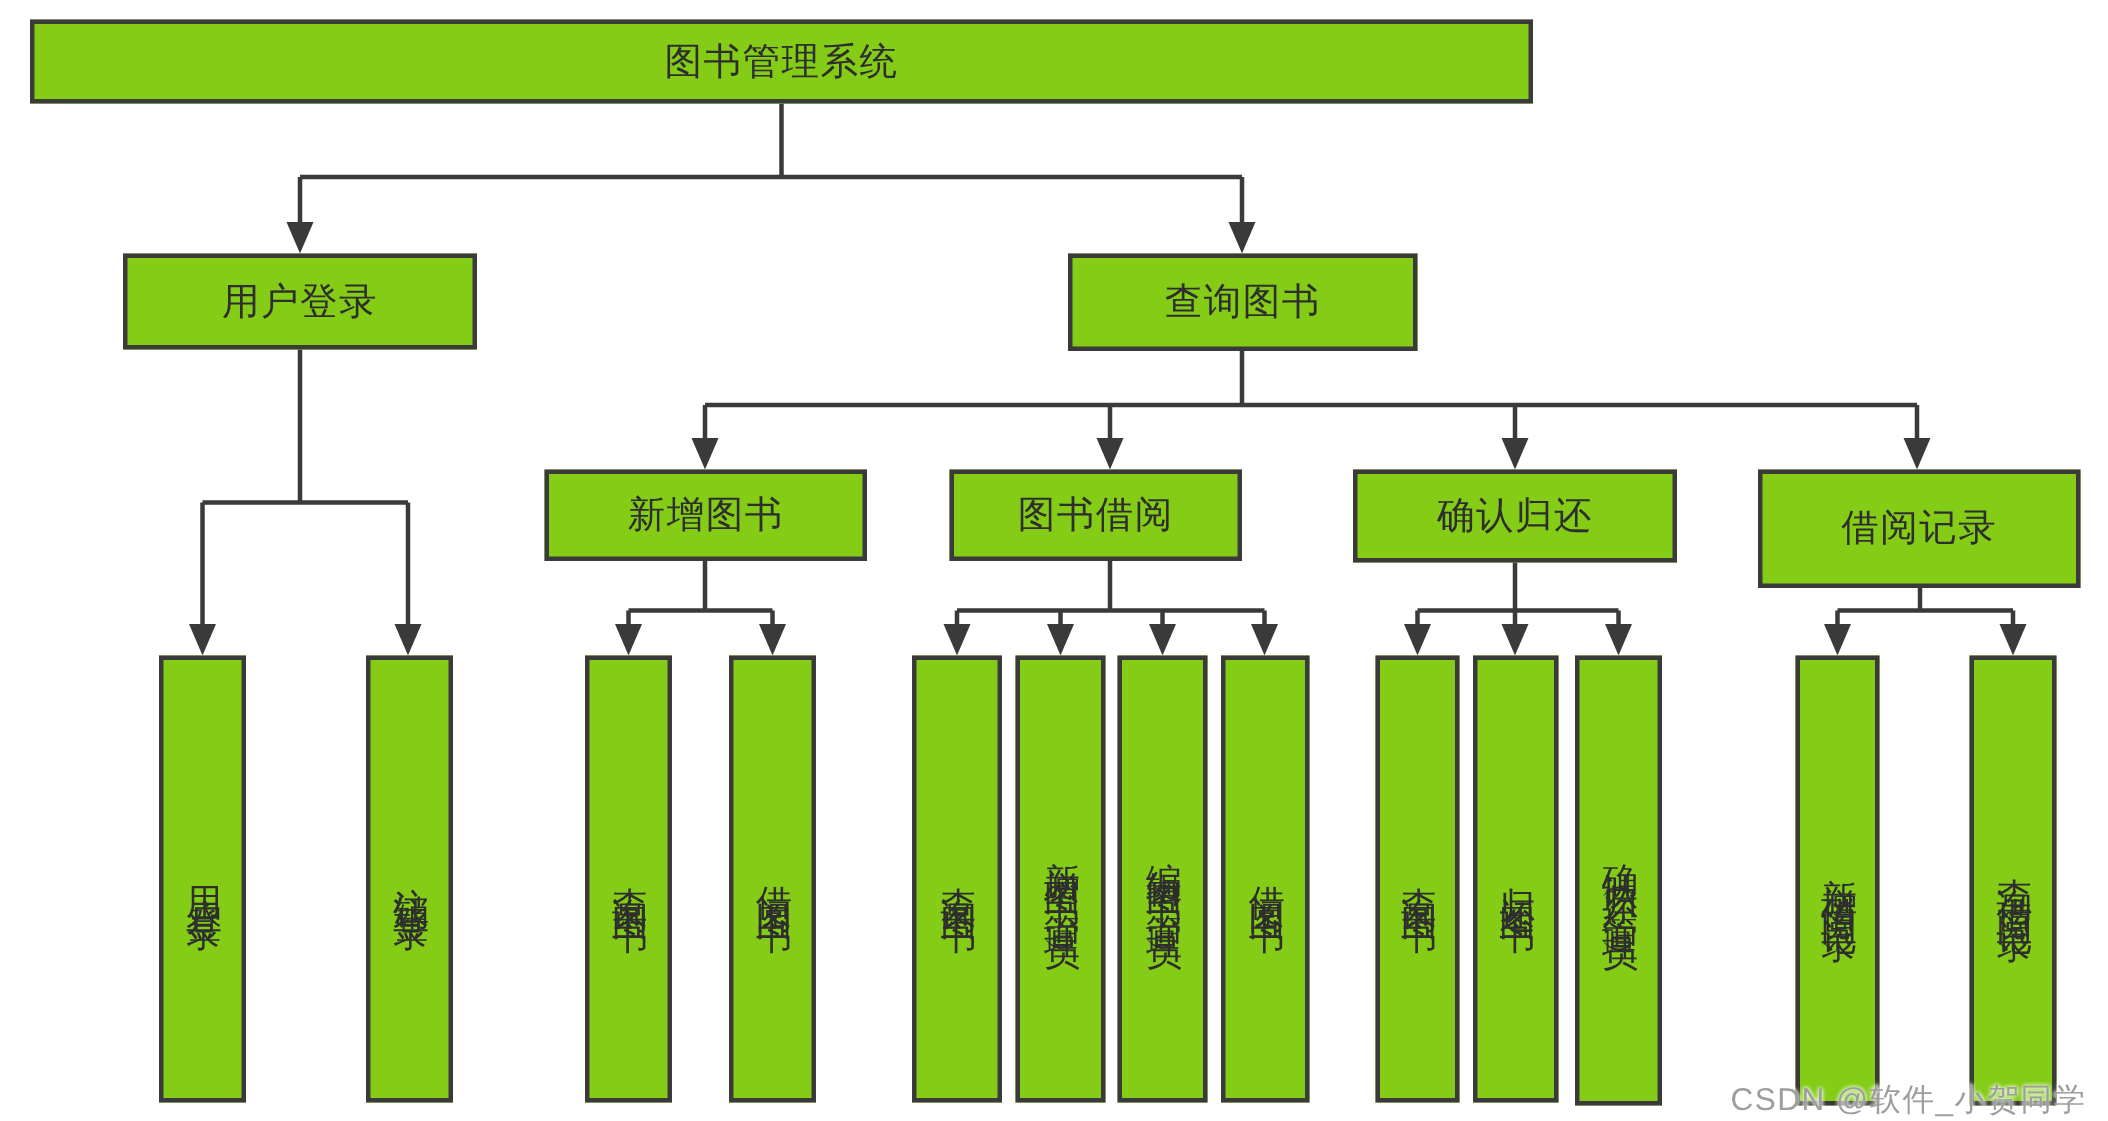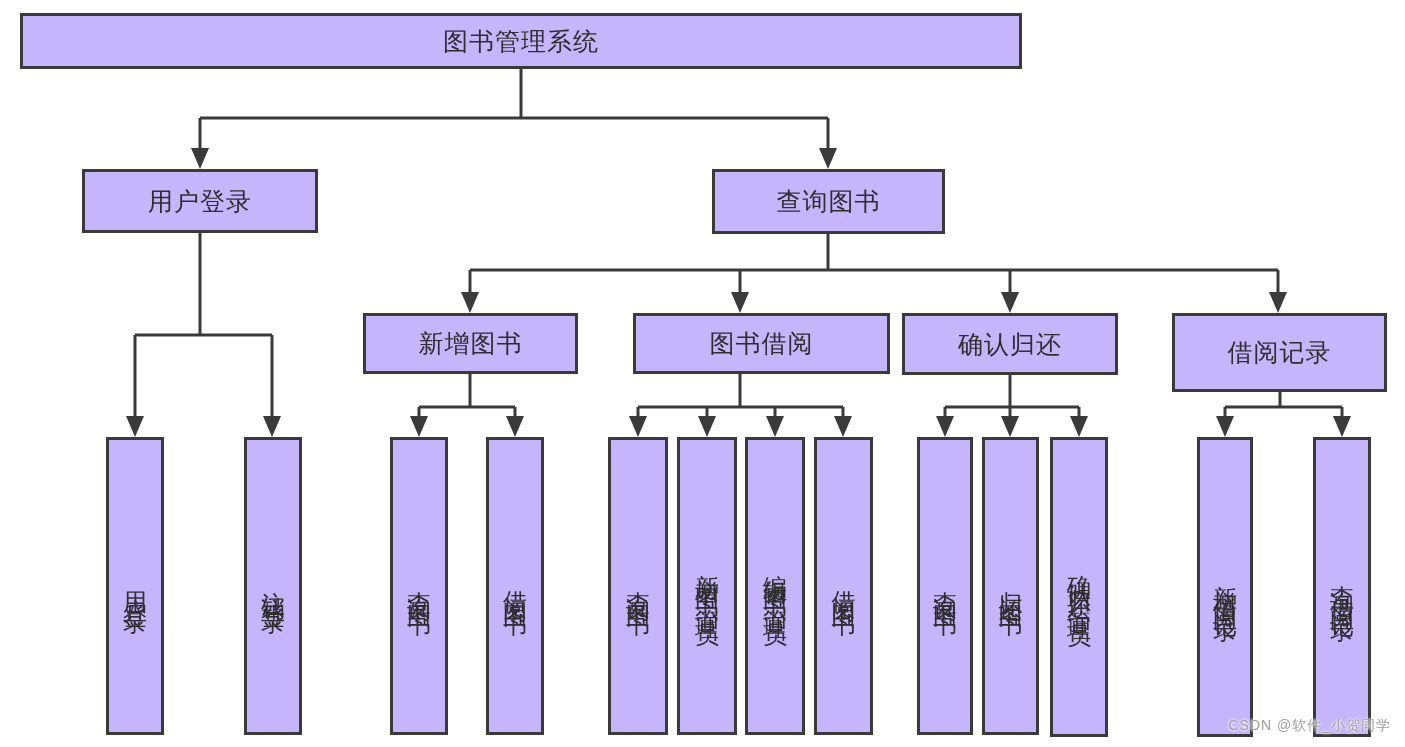--- a/index.html
+++ b/index.html
@@ -10,41 +10,41 @@
     font-family:"Liberation Sans","DejaVu Sans",sans-serif;
     overflow:hidden;
   }
   .wires{position:absolute;left:0;top:0;z-index:1;}
   .wire{stroke:#3a3a3a;stroke-width:3;fill:none;}
   .head{fill:#3a3a3a;stroke:none;}
   .box{
     position:absolute;
     box-sizing:border-box;
     border:3px solid #3a3a3a;
-    background:#c4b5fd;
+    background:#84cc16;
     display:flex;
     align-items:center;
     justify-content:center;
     color:#2e2e2e;
     z-index:2;
   }
   .h-box{font-size:25px;letter-spacing:1px;line-height:1;}
   .v-box{
     writing-mode:vertical-rl;
     text-orientation:mixed;
     font-size:24px;
     letter-spacing:7px;
     line-height:1;
   }
   .watermark{
     position:absolute;
     right:14px;
-    bottom:12px;
+    bottom:0;
     z-index:5;
-    font-size:14px;
+    font-size:21px;
     letter-spacing:1px;
     color:#9e9e9e;
     text-shadow:0 0 3px #ffffff,0 0 3px #ffffff;
   }
 </style>
 </head>
 <body>
 
 <div class="stage">
 
@@ -102,21 +102,21 @@
       <path d="M 1342 407 V 421" class="wire"></path>
       <polygon points="1333,416 1351,416 1342,437" class="head"></polygon>
     </svg>
 
   <div class="box h-box" style="left:20px;top:13px;width:1002px;height:56px">图书管理系统</div>
 
   <div class="box h-box" style="left:82px;top:169px;width:236px;height:64px">用户登录</div>
   <div class="box h-box" style="left:712px;top:169px;width:233px;height:65px">查询图书</div>
 
   <div class="box h-box" style="left:363px;top:313px;width:215px;height:61px">新增图书</div>
-  <div class="box h-box" style="left:633px;top:313px;width:257px;height:61px">图书借阅</div>
+  <div class="box h-box" style="left:633px;top:313px;width:195px;height:61px">图书借阅</div>
   <div class="box h-box" style="left:902px;top:313px;width:216px;height:62px">确认归还</div>
   <div class="box h-box" style="left:1172px;top:313px;width:215px;height:79px">借阅记录</div>
 
   <div class="box v-box" style="left:106px;top:437px;width:58px;height:298px">用户登录</div>
   <div class="box v-box" style="left:244px;top:437px;width:58px;height:298px">注销登录</div>
 
   <div class="box v-box" style="left:390px;top:437px;width:58px;height:298px">查询图书</div>
   <div class="box v-box" style="left:486px;top:437px;width:58px;height:298px">借阅图书</div>
 
   <div class="box v-box" style="left:608px;top:437px;width:60px;height:298px">查询图书</div>

